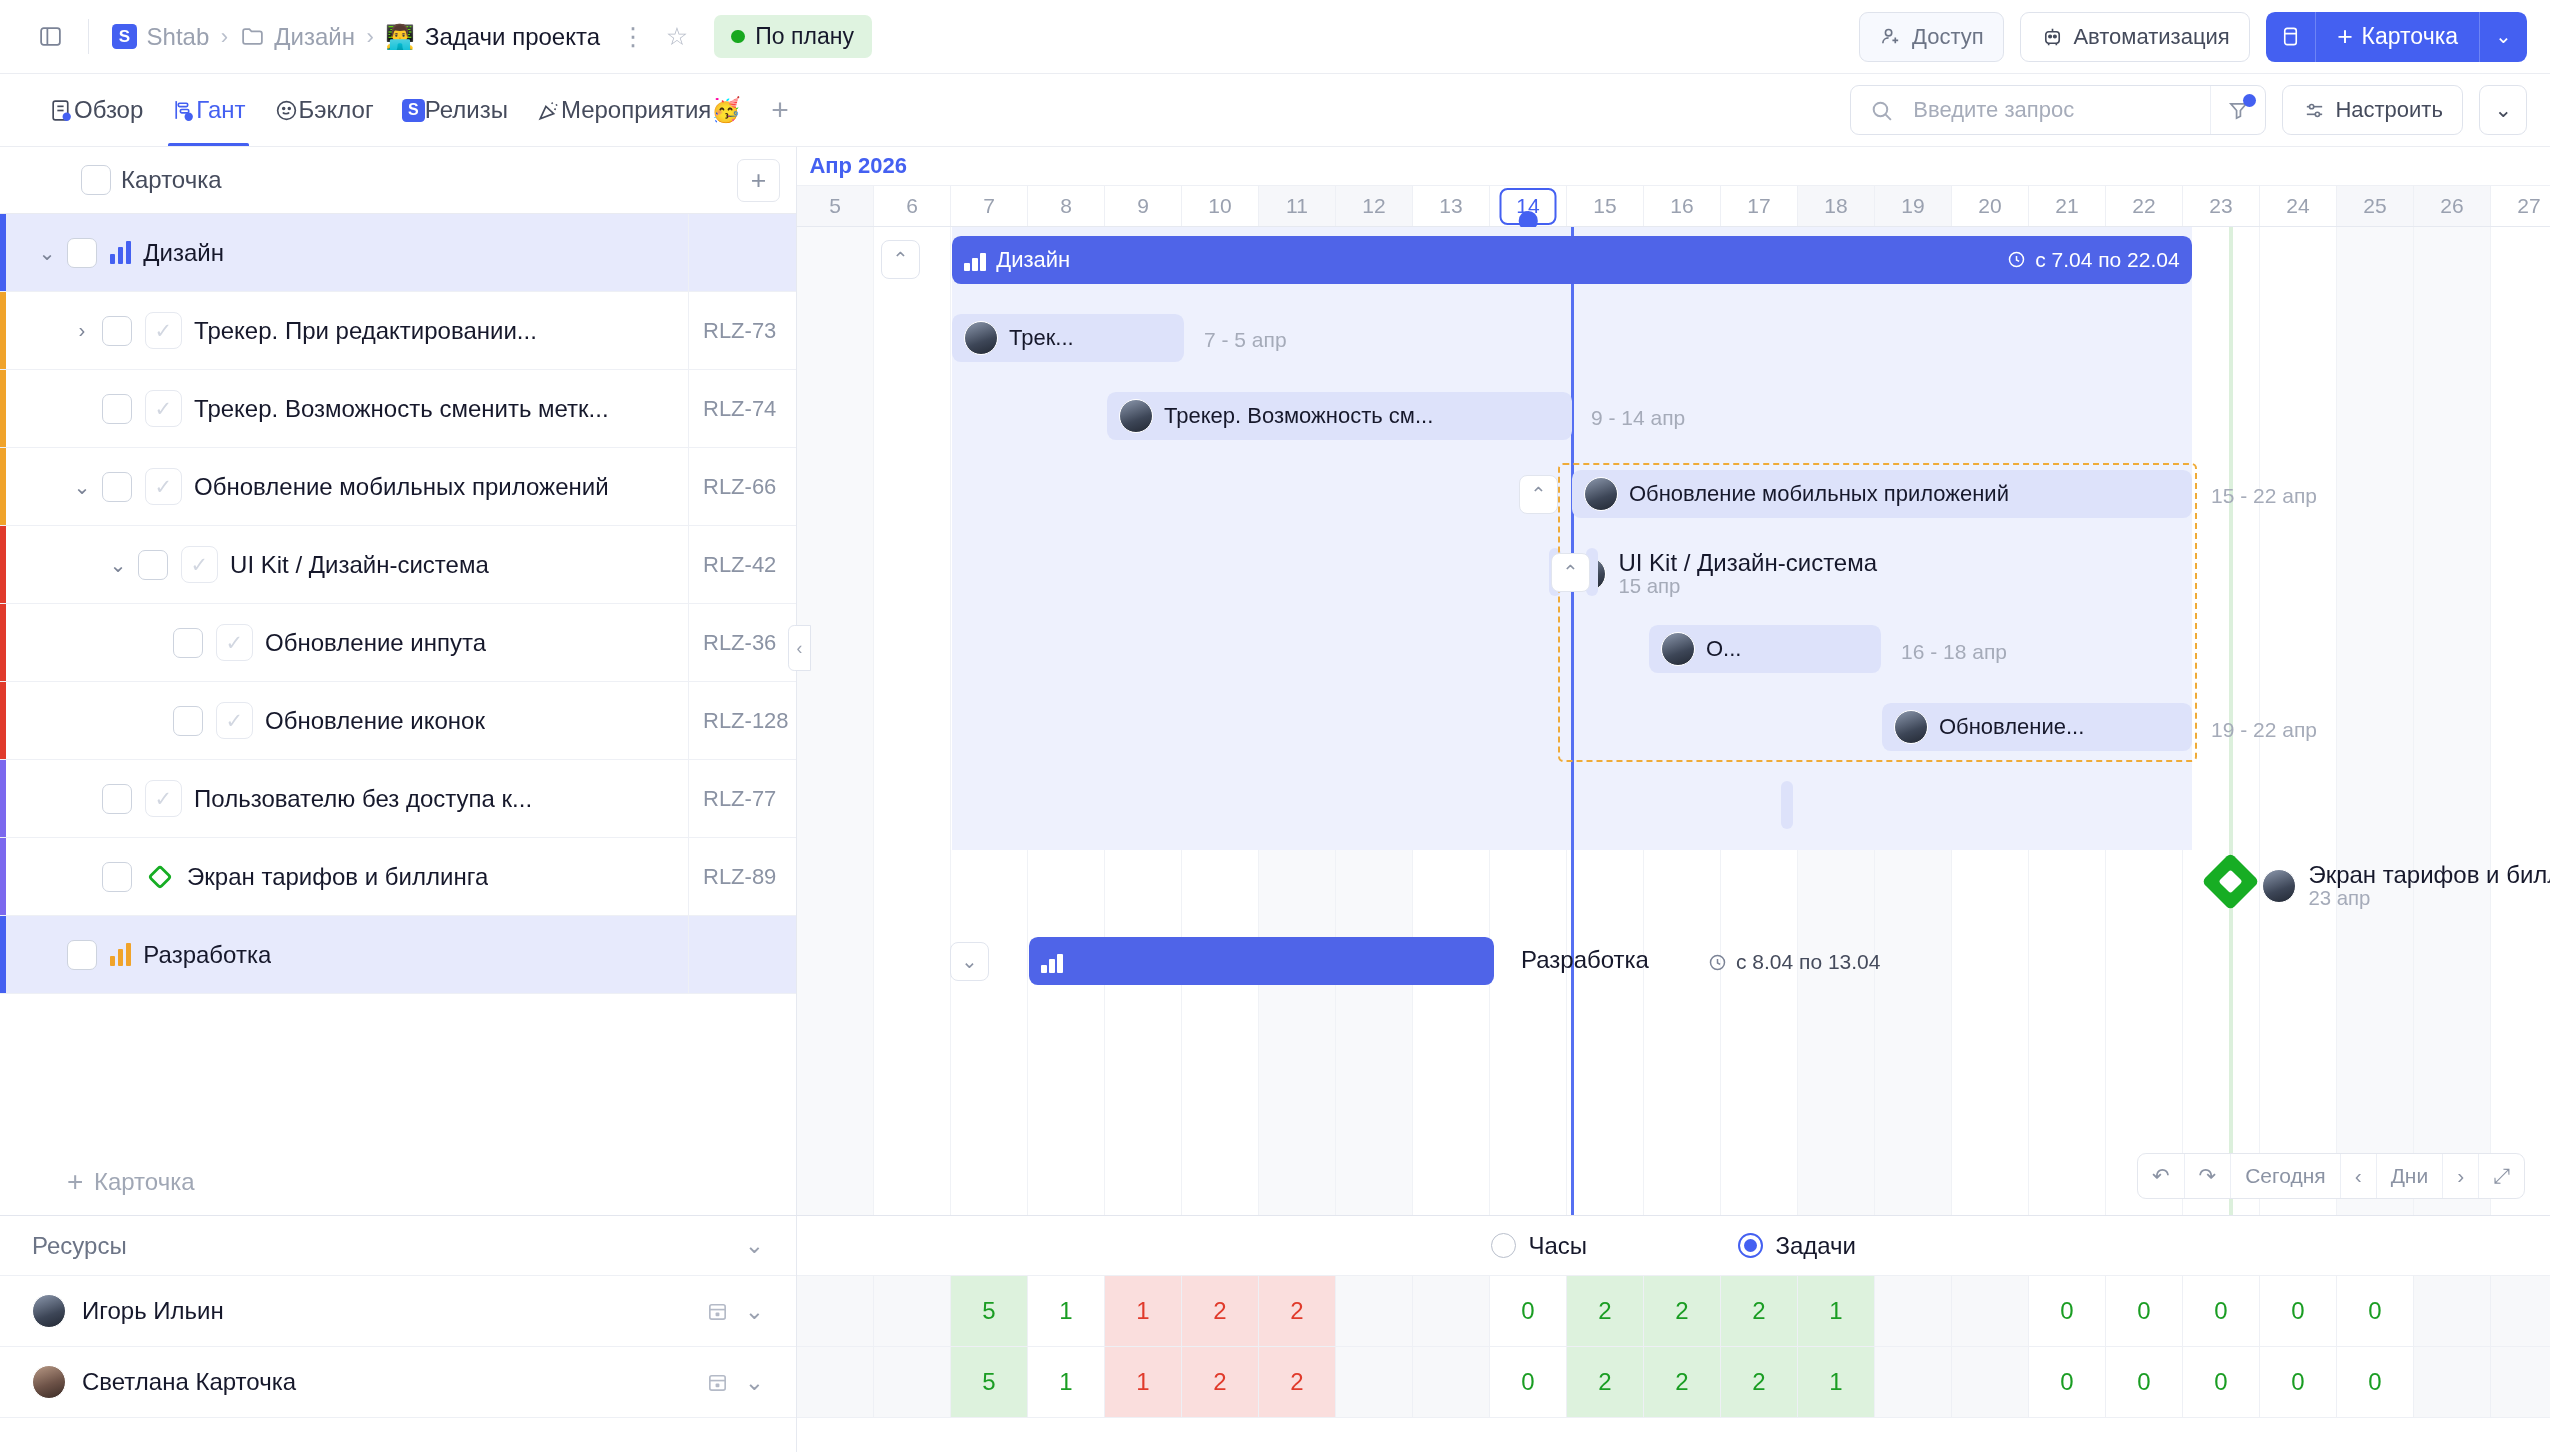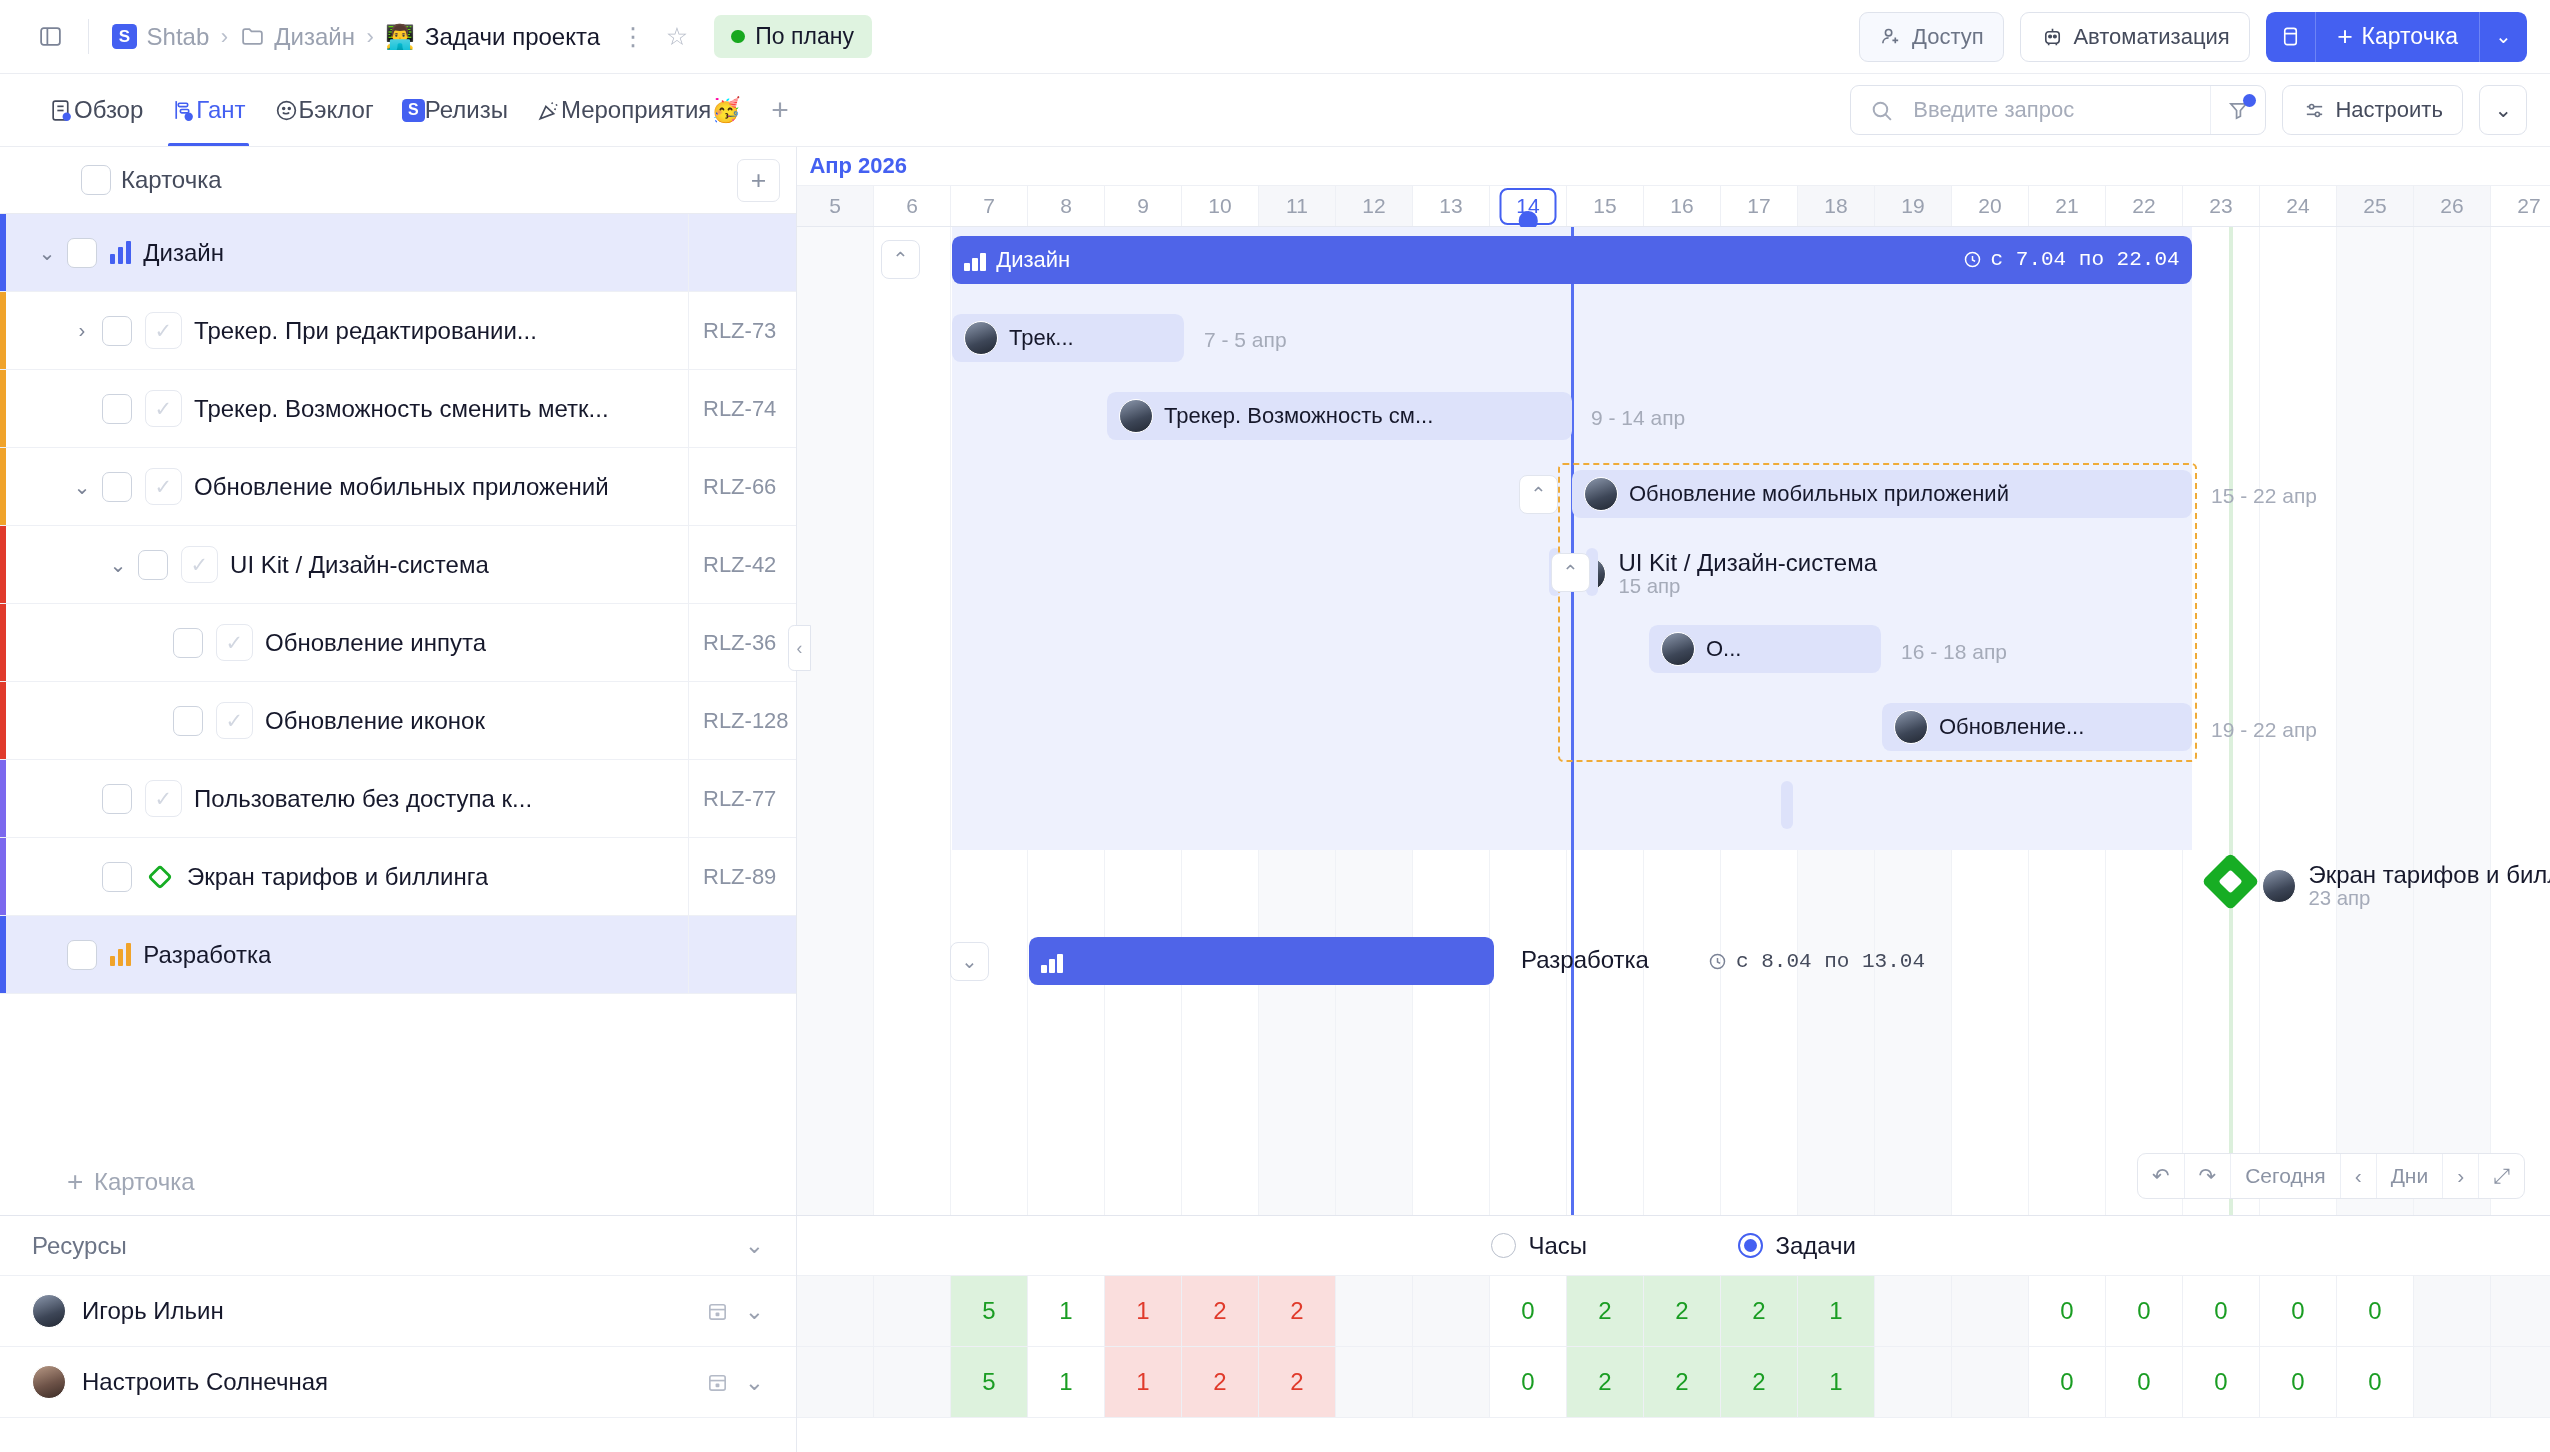--- a/index.html
+++ b/index.html
@@ -156,21 +156,21 @@
   .today-line { position: absolute; top: 0; bottom: 0; width: 2.7px; background: #4460f1; opacity: .9; }
   .green-line { position: absolute; top: 0; bottom: 0; width: 4.4px; background: #dcf0dc; }
 
   .bar {
     position: absolute; height: 48px; border-radius: 8.9px; display: flex;
     align-items: center; padding: 0 12.4px; gap: 10.6px; cursor: pointer;
   }
   .bar.summary { background: #4f64e8; color: #fff; justify-content: space-between; height: 48px; }
   .bar.task { background: #dde2fa; color: #16182b; }
   .bar-label { font-size: 22px; white-space: nowrap; overflow: hidden; text-overflow: ellipsis; }
-  .bar-range { font-size: 21px; display: flex; align-items: center; gap: 8px; white-space: nowrap; font-family: Liberation Mono, monospace; }
+  .bar-range { font-size: 21px; display: flex; align-items: center; gap: 8px; white-space: nowrap; }
   .avatar { width: 34px; height: 34px; border-radius: 50%; flex: 0 0 34px; background: linear-gradient(160deg,#8d99ae 0%,#3d4657 60%,#222833 100%); border: 1.3px solid #fff; }
   .avatar.f { background: linear-gradient(160deg,#b99a86 0%,#6e5348 55%,#3a2b25 100%); }
   .side-date { position: absolute; font-size: 21px; color: #a5abb9; white-space: nowrap; }
   .sub-date { font-size: 20.4px; color: #a5abb9; margin-top: -1.8px; }
 
   .collapse-pill {
     position: absolute; width: 39px; height: 39px; background: #fff; border: 0.9px solid #e1e5ee;
     border-radius: 8px; display: flex; align-items: center; justify-content: center;
     color: #8b93a4; font-size: 19.5px; cursor: pointer; z-index: 6;
   }
@@ -645,21 +645,21 @@
           <svg width="23" height="23" viewBox="0 0 24 24" fill="none" stroke="#b4bac7" stroke-width="1.7">
             <rect x="4" y="5" width="16" height="15" rx="2"></rect>
               <line x1="4" y1="10" x2="20" y2="10"></line>
               <rect x="10" y="13" width="4" height="4" rx="1" fill="#b4bac7" stroke="none"></rect>
           </svg>
         </span>
         <span style="font-size:23px;color:#9aa1b0">⌄</span>
       </div>
       <div class="res-row">
         <span class="avatar f"></span>
-        <span class="res-name">Настроить Солнечная</span>
+        <span class="res-name">Светлана Карточка</span>
         <span>
           <svg width="23" height="23" viewBox="0 0 24 24" fill="none" stroke="#b4bac7" stroke-width="1.7">
             <rect x="4" y="5" width="16" height="15" rx="2"></rect>
               <line x1="4" y1="10" x2="20" y2="10"></line>
               <rect x="10" y="13" width="4" height="4" rx="1" fill="#b4bac7" stroke="none"></rect>
           </svg>
         </span>
         <span style="font-size:23px;color:#9aa1b0">⌄</span>
       </div>
     </div>

